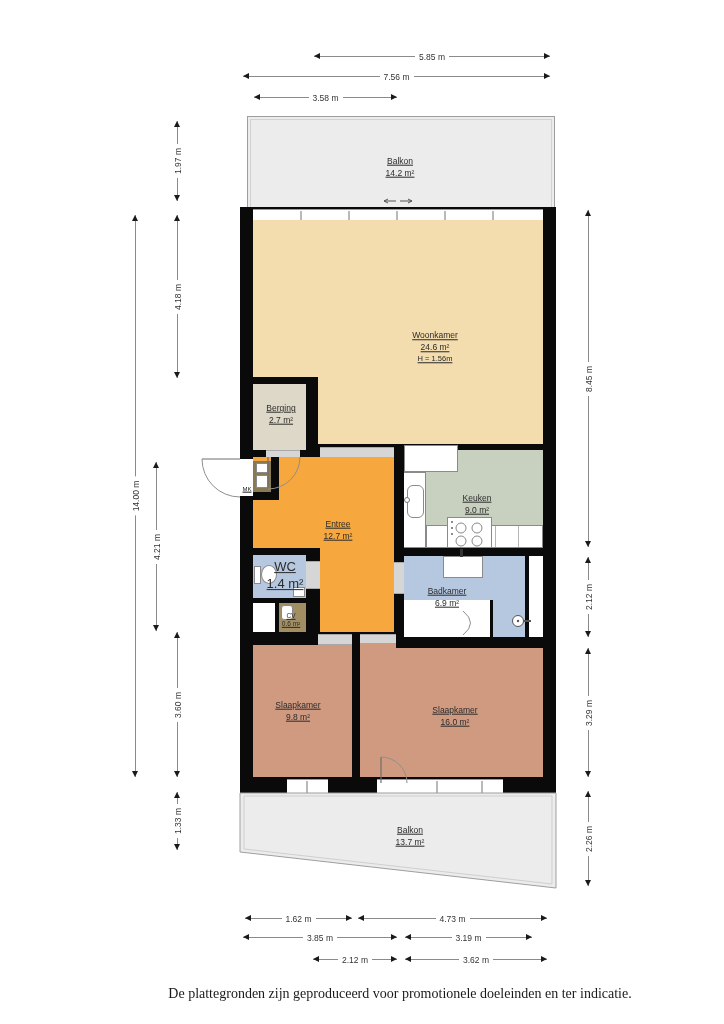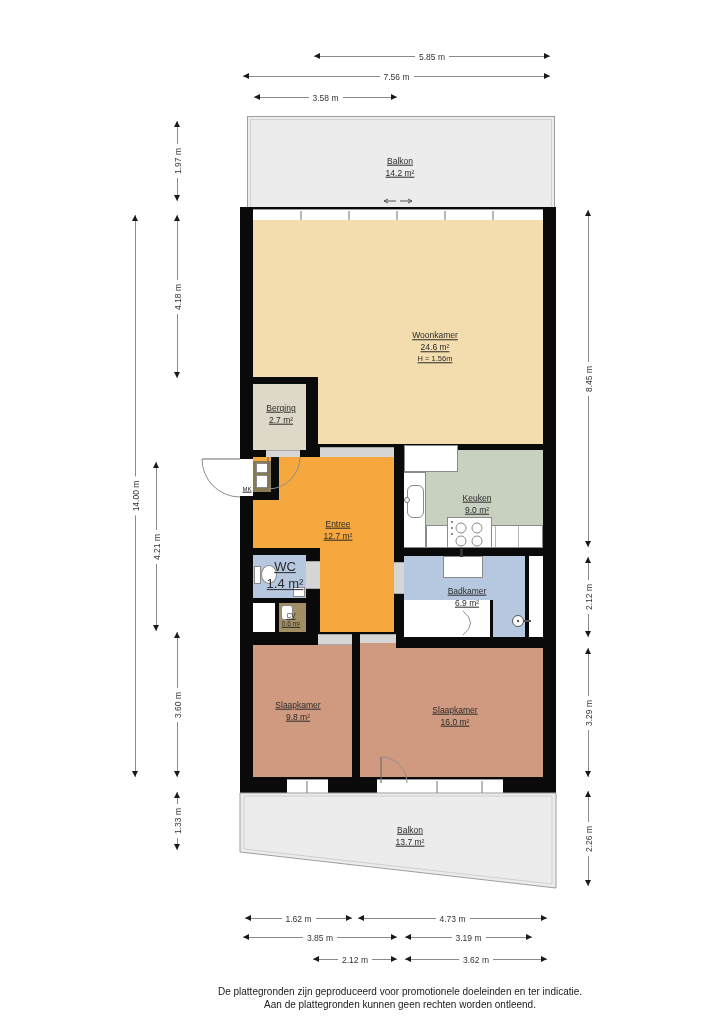--- a/index.html
+++ b/index.html
@@ -39,21 +39,21 @@
   .dim.v::before{content:"";position:absolute;top:0;left:-4px;width:0;height:0;
       border-left:3.5px solid transparent;border-right:3.5px solid transparent;border-bottom:6px solid #1a1a1a;}
   .dim.v::after{content:"";position:absolute;bottom:0;left:-4px;width:0;height:0;
       border-left:3.5px solid transparent;border-right:3.5px solid transparent;border-top:6px solid #1a1a1a;}
   .dlab{position:absolute;background:#fff;padding:0 4px;font-size:8.5px;color:#333;white-space:nowrap;}
   .dim.h .dlab{left:50%;top:0;transform:translate(-50%,-50%);}
   .dim.v .dlab{left:0;top:50%;transform:translate(-50%,-50%) rotate(-90deg);}
   .title{position:absolute;left:400px;top:8px;transform:translateX(-50%);text-align:center;
       font-size:13.5px;font-weight:bold;color:#111;line-height:1.3;white-space:nowrap;}
   .footer{position:absolute;left:400px;top:985px;transform:translateX(-50%);text-align:center;
-      font-size:10px;color:#1a1a1a;line-height:1.3;white-space:nowrap;}
+      font-size:14px;color:#1a1a1a;line-height:1.3;white-space:nowrap;font-family:Liberation Serif, serif;}
   svg.overlay{position:absolute;left:0;top:0;pointer-events:none;}
   .arc{stroke:#8f8f8f;fill:none;stroke-width:1;}
   .leaf{stroke:#6f6f6f;stroke-width:1.2;}
   .fixline{stroke:#555;fill:none;}
   .burner{stroke:#8a8a8a;fill:none;stroke-width:1;}
   .balkpoly{fill:var(--c-balkon,#ececec);stroke:#9e9e9e;stroke-width:1;}
   .balkpoly-inner{fill:none;stroke:#cfcfcf;stroke-width:1;}
 </style>
 </head>
 <body>
@@ -199,21 +199,21 @@
     <div>12.7 m²</div>
   </div>
   <div class="rl small" style="left:285px;top:576px;">
     <div>WC</div>
     <div>1.4 m²</div>
   </div>
   <div class="rl tiny" style="left:291px;top:620px;">
     <div>CV</div>
     <div>0.6 m²</div>
   </div>
-  <div class="rl" style="left:467px;top:597px;">
+  <div class="rl" style="left:447px;top:597px;">
     <div>Badkamer</div>
     <div>6.9 m²</div>
   </div>
   <div class="rl" style="left:298px;top:711px;">
     <div>Slaapkamer</div>
     <div>9.8 m²</div>
   </div>
   <div class="rl" style="left:455px;top:716px;">
     <div>Slaapkamer</div>
     <div>16.0 m²</div>
@@ -282,16 +282,15 @@
     </div>
   <div class="dim v" style="left:588px;top:648px;height:129px;">
     <span class="dlab">3.29 m</span>
     </div>
   <div class="dim v" style="left:588px;top:791px;height:95px;">
     <span class="dlab">2.26 m</span>
     </div>
 
   <div class="footer">
     <div>De plattegronden zijn geproduceerd voor promotionele doeleinden en ter indicatie.</div>
-    <div>Aan de plattegronden kunnen geen rechten worden ontleend.</div>
   </div>
 
 </div>
 
 </body></html>

